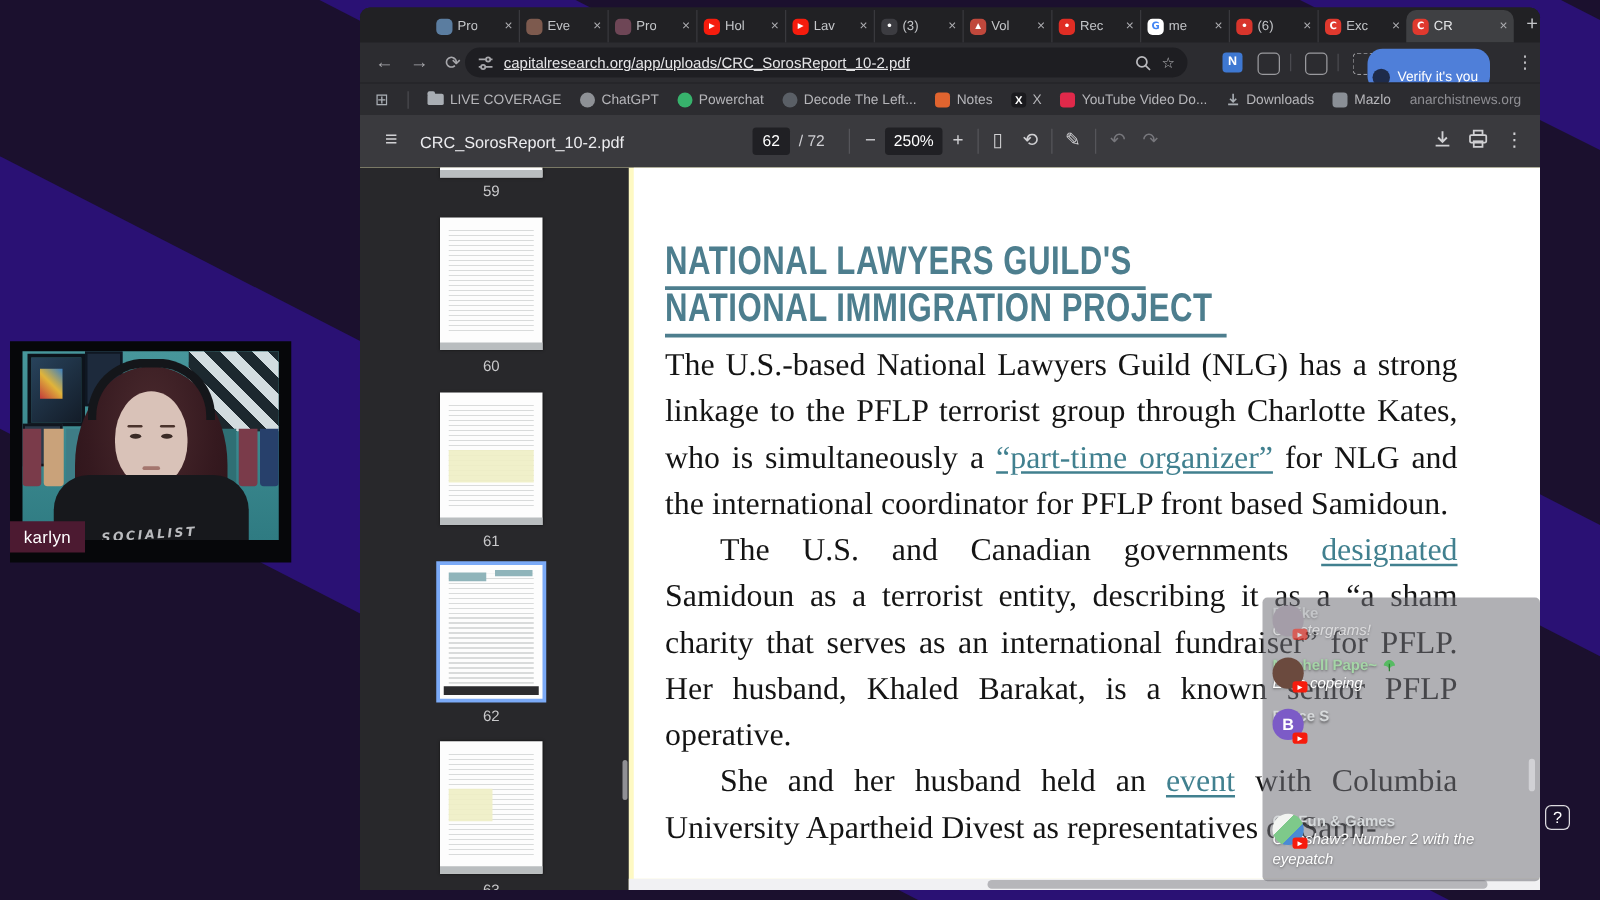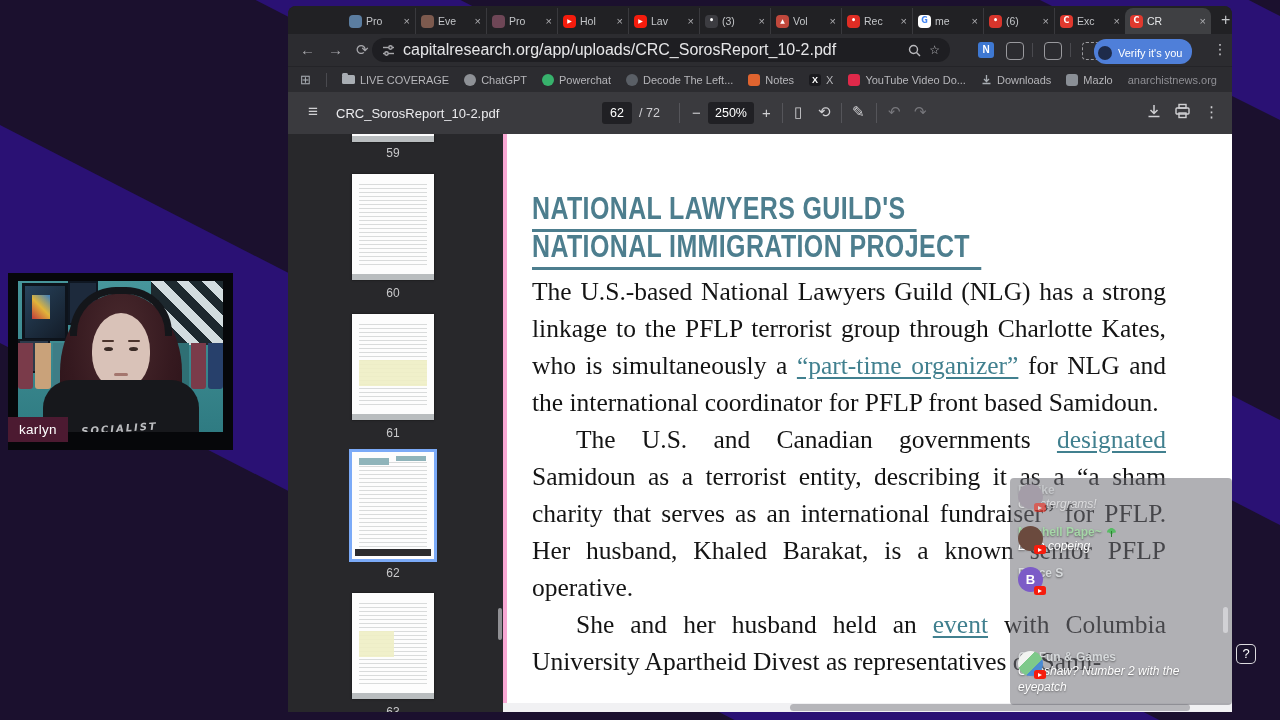--- a/index.html
+++ b/index.html
@@ -56,28 +56,28 @@
   .fav i{font:700 8px "DejaVu Sans",sans-serif;font-style:normal;color:#fff;line-height:1;}
   .tab-title{font-size:10.5px;color:#c4c6c9;white-space:nowrap;overflow:hidden;max-width:26px;}
   .tab.active .tab-title{color:#e6e7e9;}
   .tab-close{margin-left:auto;font-size:11px;color:#aeaeb2;line-height:1;}
   .newtab{font-size:16px;color:#c4c6c9;margin:0 0 5px 6px;}
 
   .toolbar{position:absolute;left:0;top:28px;width:100%;height:32px;background:#2c2c30;}
   .navic{position:absolute;top:7px;font-size:15px;color:#a8a8ac;}
   .omni{position:absolute;left:84px;top:4px;width:578px;height:24px;border-radius:12px;background:#1e1e22;
         display:flex;align-items:center;padding:0 10px;box-sizing:border-box;gap:8px;}
-  .url{font-size:16px;color:#e6e6e8;white-space:nowrap;flex:1;overflow:hidden;}
+  .url{font-size:12px;color:#e6e6e8;white-space:nowrap;flex:1;overflow:hidden;text-decoration:underline;}
   .omni .mini{color:#b9b9bd;font-size:12px;}
   .extic{position:absolute;top:8px;width:16px;height:16px;border:1.6px solid #9a9a9e;border-radius:4px;}
   .vsep{position:absolute;top:9px;width:1px;height:14px;background:#4a4a4f;}
   .n-ext{position:absolute;top:8px;width:16px;height:16px;border-radius:3px;background:#3e78d2;color:#fff;
          font:700 10px "Liberation Sans",sans-serif;text-align:center;line-height:16px;}
   .verify{position:absolute;left:806px;top:5px;height:22px;border-radius:12px;background:#4f7fd9;color:#fff;
-          font-size:11px;display:flex;align-items:center;gap:6px;padding:3px 10px 0 4px;}
+          font-size:11px;display:flex;align-items:center;gap:6px;padding:12px 10px 0 4px;}
   .verify .dot{width:14px;height:14px;border-radius:50%;background:#1e2b4a;}
   .kebab{color:#c8c8cc;font-size:14px;}
 
   .bookmarks{position:absolute;left:0;top:60px;width:100%;height:26px;background:#2c2c30;border-top:1px solid #242428;
              display:flex;align-items:center;gap:15px;padding-left:12px;box-sizing:border-box;overflow:hidden;}
   .bm{display:flex;align-items:center;gap:5px;font-size:11px;color:#b6b6ba;white-space:nowrap;}
   .bm .ic{width:12px;height:12px;border-radius:3px;flex:0 0 auto;}
   .bm .ic.circle{border-radius:50%;}
   .bm .ic.letter{background:#1a1a1e;color:#fff;font:700 9px "Liberation Sans",sans-serif;text-align:center;line-height:12px;}
   .bm.dim{color:#8f8f94;}
@@ -91,21 +91,21 @@
   .pgbox{position:absolute;left:314px;top:10px;width:30px;height:22px;background:#202024;border-radius:3px;
          color:#fff;font-size:12.5px;text-align:center;line-height:22px;}
   .pgtot{position:absolute;left:351px;top:14px;font-size:12.5px;color:#cfcfd3;}
   .pdiv{position:absolute;top:11px;width:1px;height:20px;background:#55555a;}
   .pico{position:absolute;top:11px;font-size:15px;color:#d0d0d3;text-align:center;}
   .pico.dim{color:#77777c;}
   .zmbox{position:absolute;left:404px;top:10px;width:46px;height:22px;background:#202024;border-radius:3px;
          color:#fff;font-size:12.5px;text-align:center;line-height:22px;}
   .pright{position:absolute;top:11px;}
 
-  .content{position:absolute;left:0;top:128px;width:100%;height:578px;background:#f9a8d4;overflow:hidden;}
+  .content{position:absolute;left:0;top:128px;width:100%;height:578px;background:#fef9c3;overflow:hidden;}
   .sidebar{position:absolute;left:0;top:0;width:215px;height:100%;background:#28282b;}
   .thumb{position:absolute;left:64px;width:82px;background:#fdfdfd;box-shadow:0 0 2px rgba(0,0,0,.6);}
   .thumb .tx{position:absolute;left:7px;top:7px;right:7px;bottom:12px;
              background:repeating-linear-gradient(#fdfdfd 0 3px,#d9dbdb 3px 4px);}
   .thumb .foot{position:absolute;left:0;bottom:0;width:100%;height:6px;background:#b9bdbf;}
   .thumb .hl{position:absolute;left:7px;top:46px;right:7px;height:26px;background:#eeeec4;opacity:.9;}
   .thumb.sel{box-shadow:0 0 0 3px #7baaf7;}
   .thumb .teal1{position:absolute;left:7px;top:6px;width:30px;height:7px;background:#8fb4ba;}
   .thumb .teal2{position:absolute;left:44px;top:4px;width:30px;height:5px;background:#8fb4ba;}
   .thumb .dfoot{position:absolute;left:3px;bottom:3px;right:3px;height:7px;background:#2b2b2e;}

